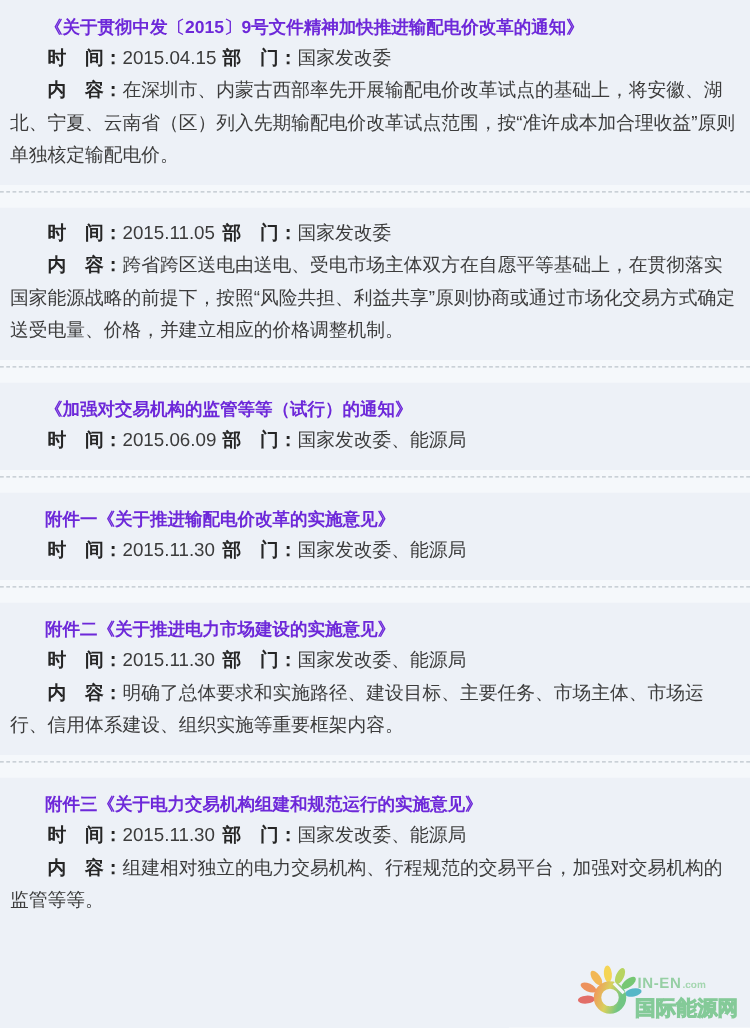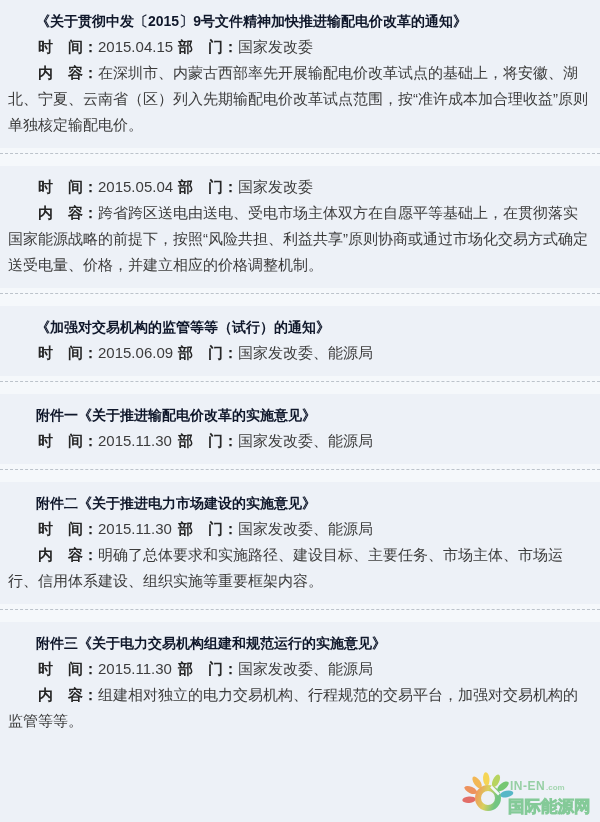--- a/index.html
+++ b/index.html
@@ -22,21 +22,21 @@
   .sep::after{
     content:"";position:absolute;left:0;right:0;top:5px;
     border-top:1px dashed #bcc3cb;
   }
   .entry p{
     margin:0;text-indent:2em;
     font-size:15px;line-height:26px;color:#3c3c3c;
     word-break:break-all;
   }
   .entry p.title{
-    font-size:14px;font-weight:bold;color:#0f172a;
+    font-size:14px;font-weight:bold;color:#6d28d9;
   }
   .lbl{font-weight:bold;color:#262626;}
   .meta{position:relative;height:26px;}
   .dept-group{position:absolute;left:170px;top:0;text-indent:0;}
   .logo{
     position:absolute;right:0;bottom:0;width:160px;height:54px;
     opacity:0.92;pointer-events:none;
   }
   .logo text{font-family:"Liberation Sans","DejaVu Sans",sans-serif;}
   .logo .site{font-size:12px;font-weight:bold;fill:#8fcd9d;letter-spacing:0.5px;}
@@ -50,21 +50,21 @@
 <body>
 
 <div class="entries">
   <section class="entry">
     <p class="title">《关于贯彻中发〔2015〕9号文件精神加快推进输配电价改革的通知》</p>
     <p class="meta"><span class="lbl">时　间：</span><span>2015.04.15</span><span class="dept-group"><span class="lbl">部　门：</span><span>国家发改委</span></span></p>
     <p class="body"><span class="lbl">内　容：</span><span>在深圳市、内蒙古西部率先开展输配电价改革试点的基础上，将安徽、湖北、宁夏、云南省（区）列入先期输配电价改革试点范围，按“准许成本加合理收益”原则单独核定输配电价。</span></p>
   </section>
 <div class="sep"></div>
   <section class="entry">
-    <p class="meta"><span class="lbl">时　间：</span><span>2015.05.04</span><span class="dept-group"><span class="lbl">部　门：</span><span>国家发改委</span></span></p>
+    <p class="meta"><span class="lbl">时　间：</span><span>2015.11.05</span><span class="dept-group"><span class="lbl">部　门：</span><span>国家发改委</span></span></p>
     <p class="body"><span class="lbl">内　容：</span><span>跨省跨区送电由送电、受电市场主体双方在自愿平等基础上，在贯彻落实国家能源战略的前提下，按照“风险共担、利益共享”原则协商或通过市场化交易方式确定送受电量、价格，并建立相应的价格调整机制。</span></p>
   </section>
 <div class="sep"></div>
   <section class="entry">
     <p class="title">《加强对交易机构的监管等等（试行）的通知》</p>
     <p class="meta"><span class="lbl">时　间：</span><span>2015.06.09</span><span class="dept-group"><span class="lbl">部　门：</span><span>国家发改委、能源局</span></span></p>
   </section>
 <div class="sep"></div>
   <section class="entry">
     <p class="title">附件一《关于推进输配电价改革的实施意见》</p>

